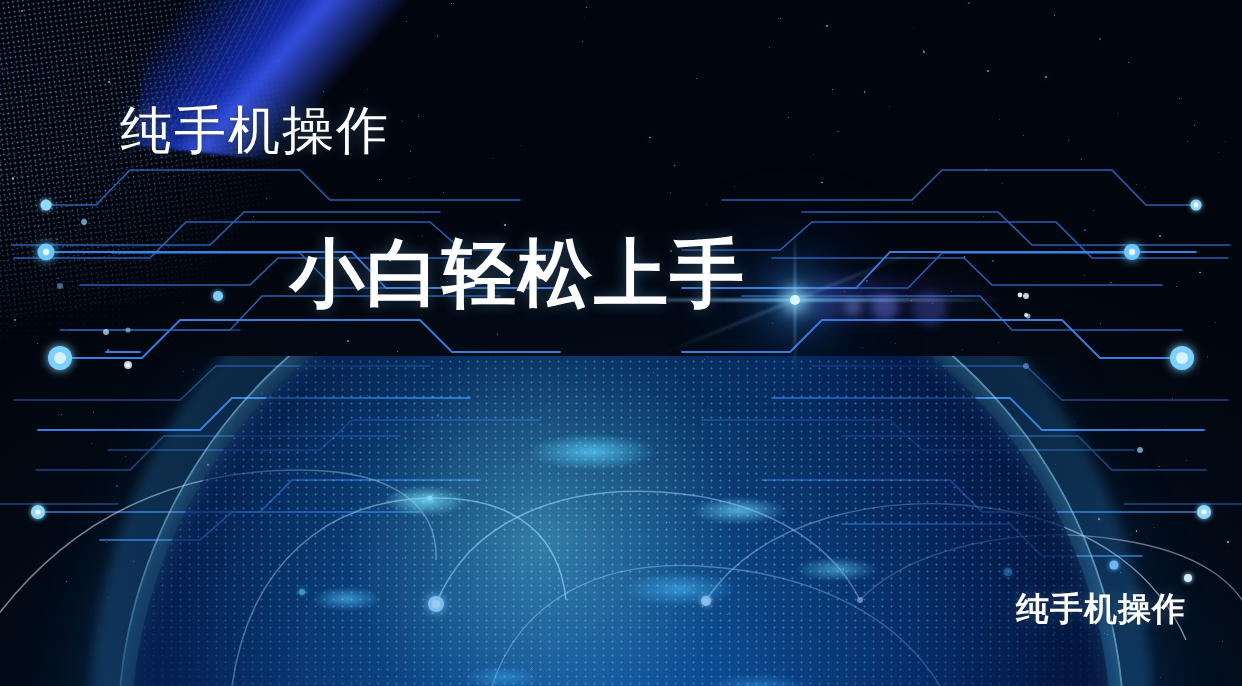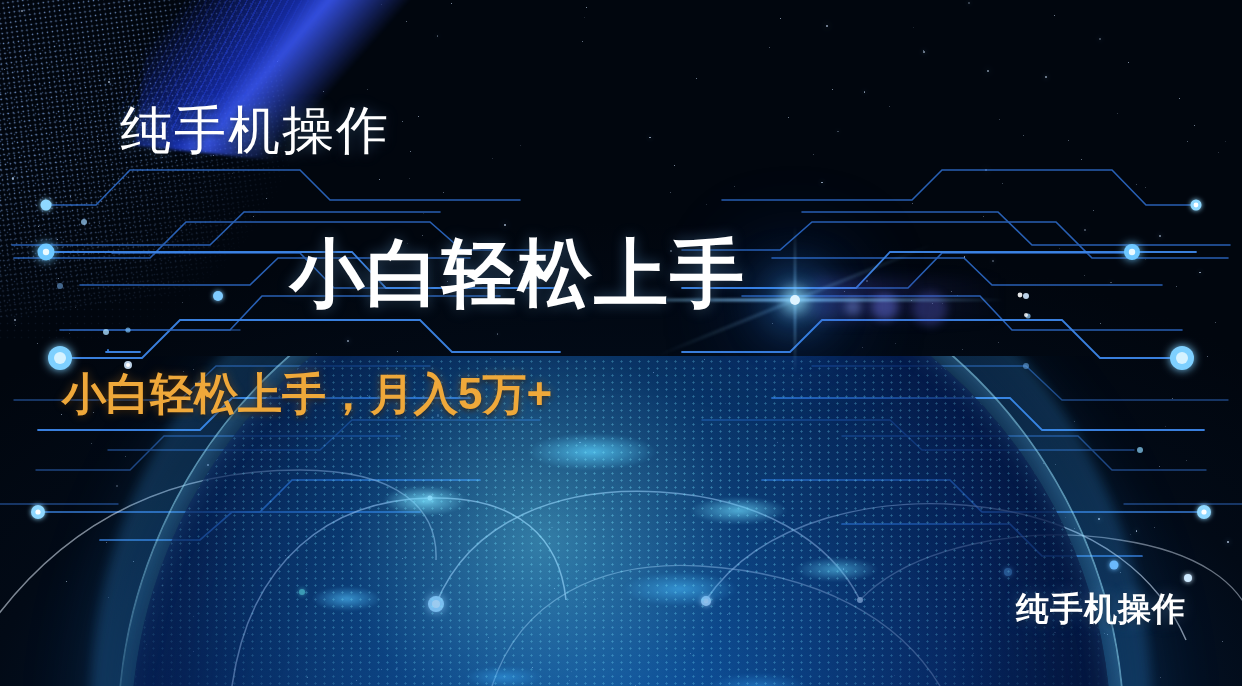--- a/index.html
+++ b/index.html
@@ -547,18 +547,17 @@
   <div class="flare-diag"></div>
   <div class="flare-streak-v"></div>
   <div class="flare-streak"></div>
   <div class="flare-core"></div>
 
   <div class="t t-white" id="line-pure">纯手机操作</div>
 
 
   <div class="t t-white" id="line-profit">小白轻松上手</div>
 
-  <div class="t t-gold" id="line-newbie">小白轻松上手，月入5万+</div>
 
 
   <div class="t t-white" id="line-brand">纯手机操作</div>
 
 </div>
 
 </body></html>

